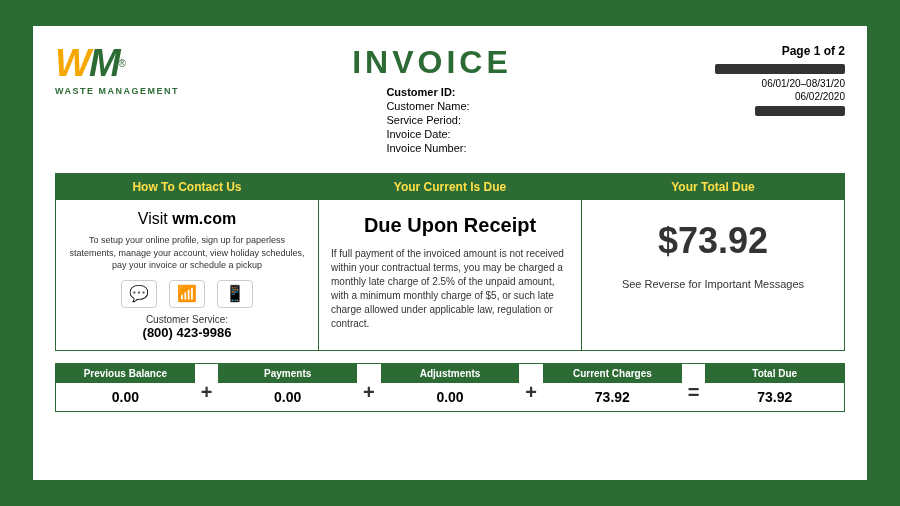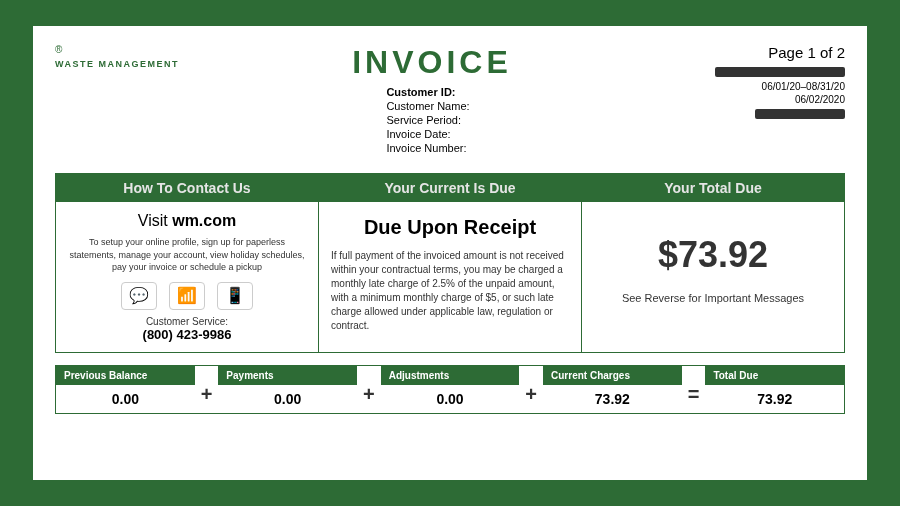--- a/index.html
+++ b/index.html
@@ -81,22 +81,23 @@
     }
     .customer-info td {
       padding: 1px 4px 1px 0;
       font-size: 11px;
     }
     .page-info-area {
       text-align: right;
       min-width: 160px;
     }
     .page-info-area .page-num {
-      font-size: 15px;
+      font-size: 12px;
       margin-bottom: 6px;
+      font-weight: bold;
     }
     .redacted-bar {
       background: #333;
       height: 10px;
       width: 130px;
       margin-bottom: 4px;
       margin-left: auto;
       border-radius: 2px;
     }
     .redacted-bar-short {
@@ -119,26 +120,25 @@
       margin-bottom: 12px;
     }
     .col-panel {
       flex: 1;
       border-right: 1.5px solid #2d6b35;
       display: flex;
       flex-direction: column;
     }
     .col-panel:last-child {
       border-right: none;
-      gap: 12px;
     }
     .col-header {
       background: #2d6b35;
-      color: #e5e5e5;
-      font-size: 14px;
+      color: #fde047;
+      font-size: 12px;
       font-weight: bold;
       text-align: center;
       padding: 6px 8px;
     }
     .col-body {
       padding: 10px 12px;
       flex: 1;
       display: flex;
       flex-direction: column;
       align-items: center;
@@ -224,21 +224,21 @@
       flex: 1;
       display: flex;
       flex-direction: column;
       align-items: center;
     }
     .summary-cell .cell-header {
       background: #2d6b35;
       color: white;
       font-size: 10px;
       font-weight: bold;
-      text-align: left;
+      text-align: center;
       padding: 4px 8px;
       width: 100%;
     }
     .summary-cell .cell-value {
       font-size: 14px;
       font-weight: bold;
       padding: 6px 4px;
       text-align: center;
     }
     .summary-separator {
@@ -257,20 +257,23 @@
   </style>
 </head>
 <body>
 
 <div class="invoice-wrapper">
 
   <div class="header">
 
     <div class="logo-area">
       <div class="wm-logo">
+        <span class="wm-letters">
+          <span class="yellow">W</span>M
+        </span>
         <span class="reg-mark">®</span>
       </div>
       <div class="waste-mgmt-text">WASTE MANAGEMENT</div>
     </div>
 
     <div class="invoice-title-area">
       <div class="invoice-title">INVOICE</div>
       <div class="customer-info">
         <table>
           <tbody>

